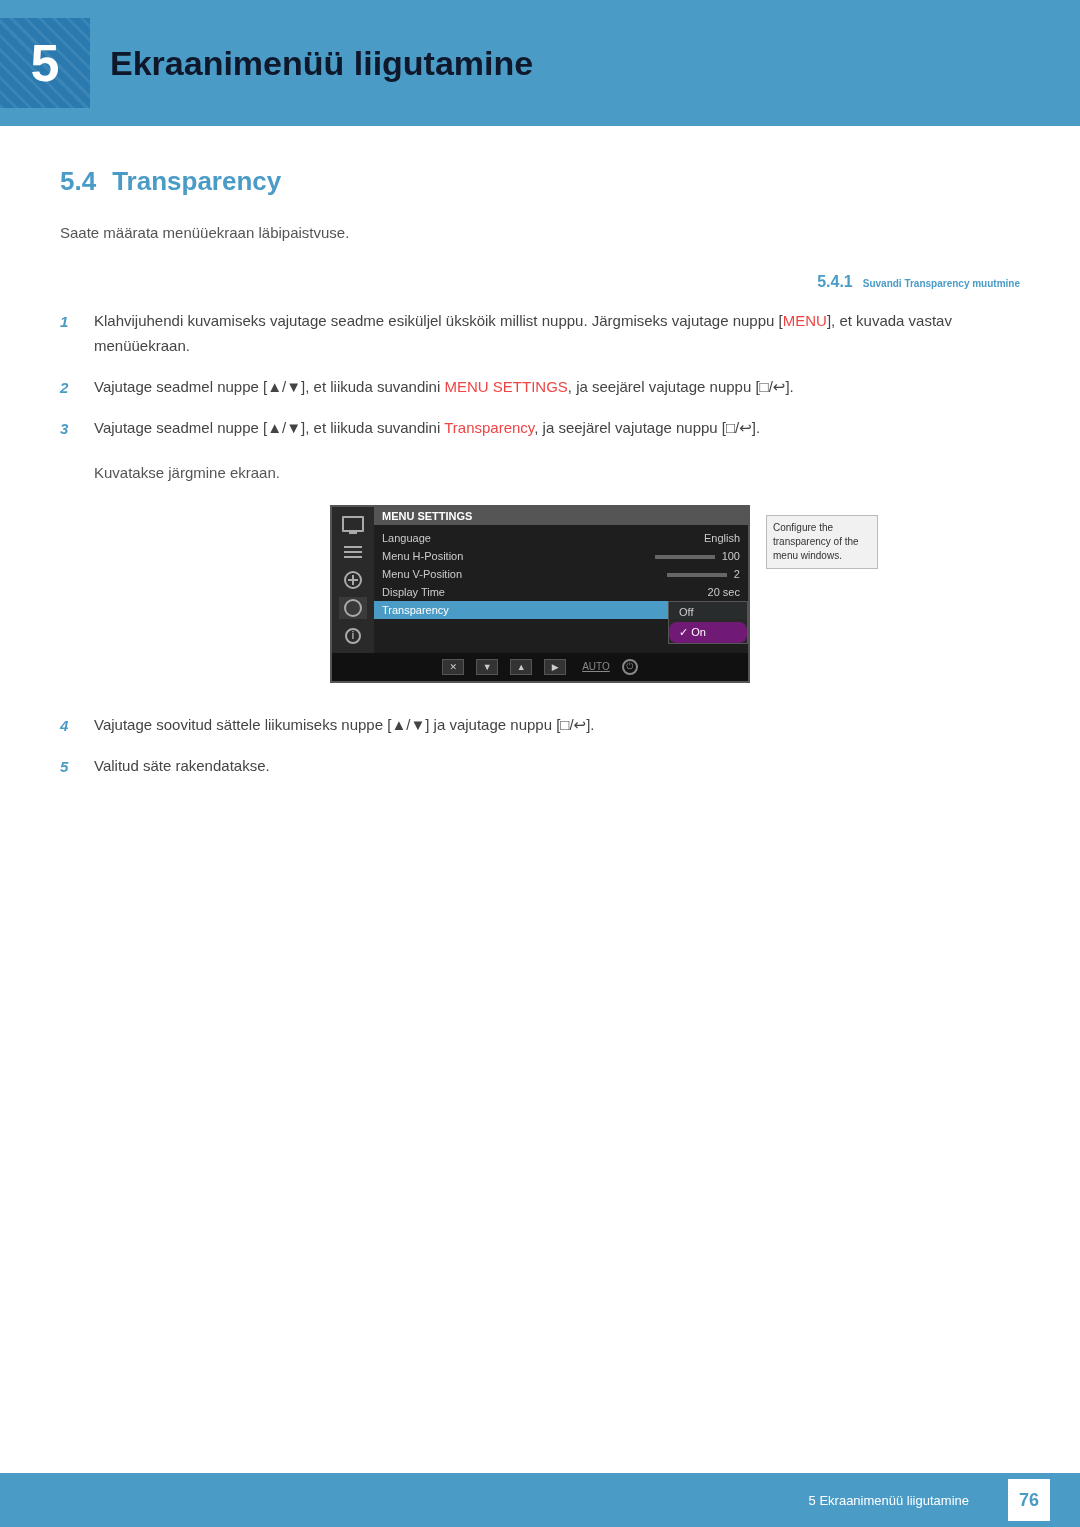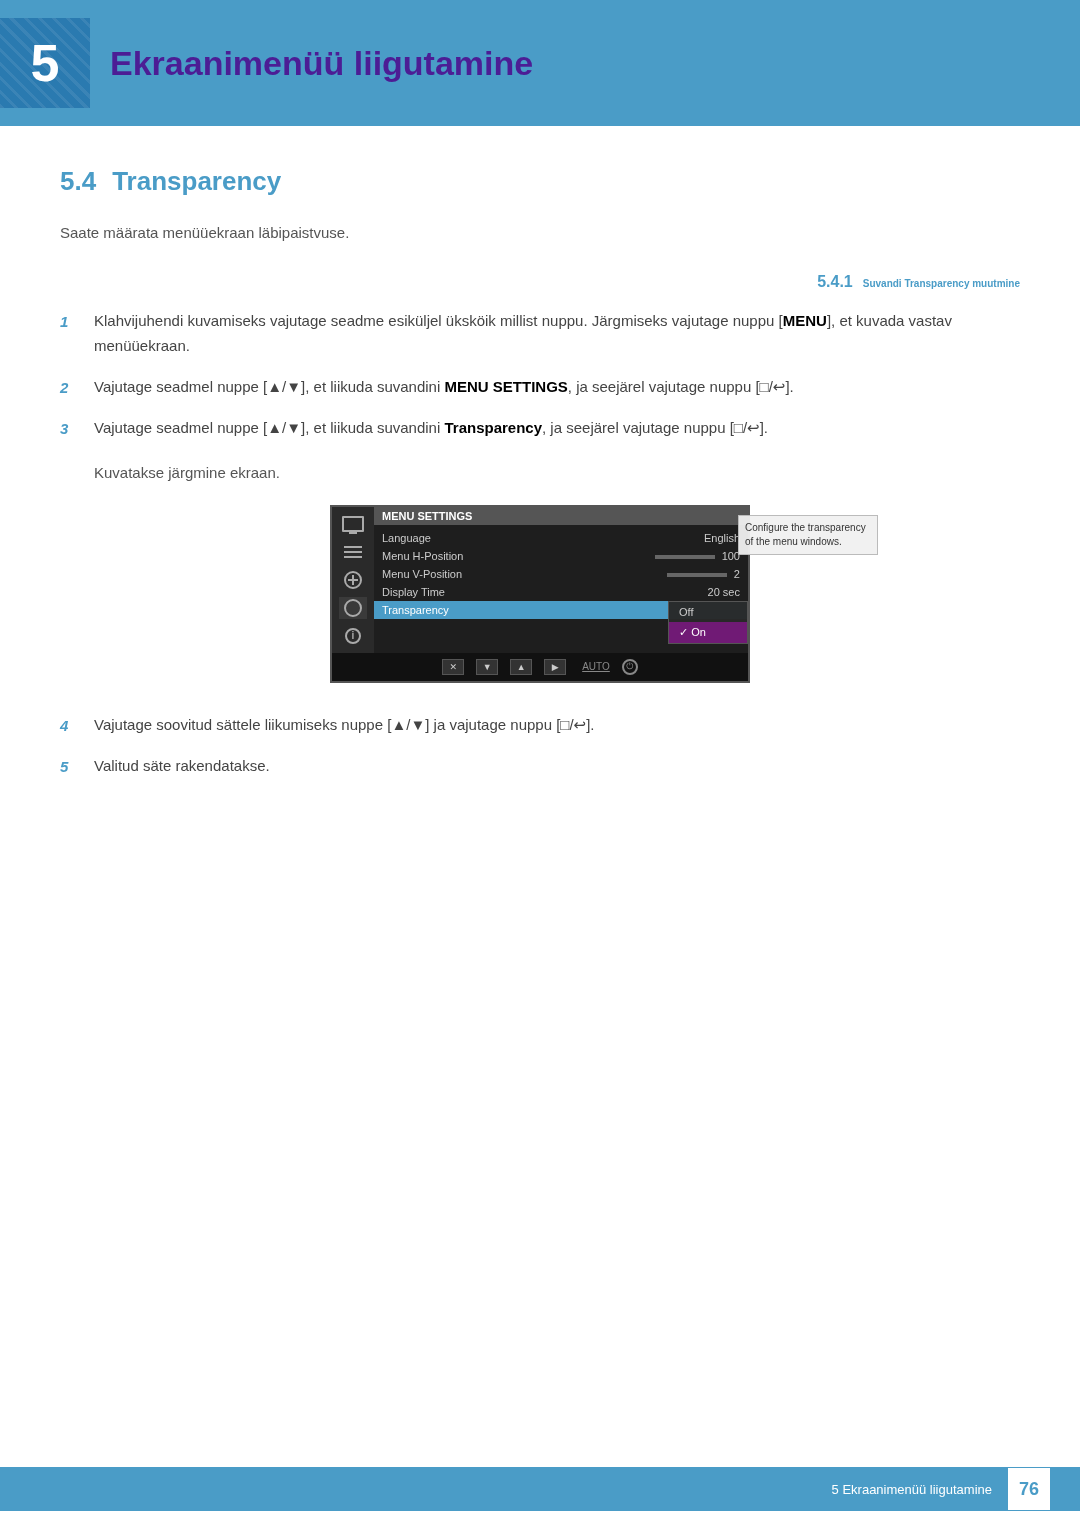--- a/index.html
+++ b/index.html
@@ -47,21 +47,21 @@
     .chapter-number {
       font-size: 52px;
       font-weight: bold;
       color: #ffffff;
       position: relative;
       z-index: 1;
     }
     .chapter-title {
       font-size: 34px;
       font-weight: bold;
-      color: #4c1d95;
+      color: #0f172a;
     }
 
     
     .content {
       padding: 0 60px 80px 60px;
     }
 
     
     .section-heading {
       display: flex;
@@ -130,22 +130,22 @@
       margin-right: 8px;
       padding-top: 1px;
     }
     .step-text {
       font-size: 15px;
       color: #444;
       flex: 1;
       line-height: 1.65;
     }
     .step-text b {
-      font-weight: bold;
-      color: #000000;
+      font-weight: normal;
+      color: #ef4444;
     }
 
     
     .sub-note {
       font-size: 15px;
       color: #555;
       margin-left: 34px;
       margin-top: 4px;
       margin-bottom: 14px;
       line-height: 1.6;
@@ -320,35 +320,36 @@
       background: rgba(40,40,40,0.97);
       border: 1px solid #555;
       min-width: 80px;
       z-index: 10;
     }
     .dropdown-item {
       padding: 4px 10px;
       font-size: 11px;
       color: #ccc;
       cursor: pointer;
+      border-radius: 8px;
     }
     .dropdown-item.selected {
       background: #701a75;
       color: #fff;
     }
     .dropdown-item.selected::before {
       content: '✓ ';
     }
 
     
     .tooltip-box {
       position: absolute;
       right: -130px;
       top: 8px;
-      width: 140px;
+      width: 112px;
       background: rgba(240,240,240,0.95);
       border: 1px solid #bbb;
       padding: 5px 6px;
       font-size: 10px;
       color: #333;
       line-height: 1.4;
     }
 
     
     .monitor-bottom {
@@ -387,29 +388,30 @@
     }
     .btn-power::before {
       content: '⏻';
       font-size: 9px;
       color: #888;
     }
 
     
     .page-footer {
       position: absolute;
-      bottom: 16px;
+      bottom: 0;
       left: 0;
       right: 0;
-      height: 44px;
+      height: 54px;
       background: #4a9cc7;
       display: flex;
       align-items: center;
       justify-content: flex-end;
       padding: 0 30px;
+      gap: 23px;
     }
     .footer-text {
       font-size: 13px;
       color: #fff;
       margin-right: 16px;
     }
     .footer-page {
       background: #fff;
       color: #4a9cc7;
       font-size: 18px;

